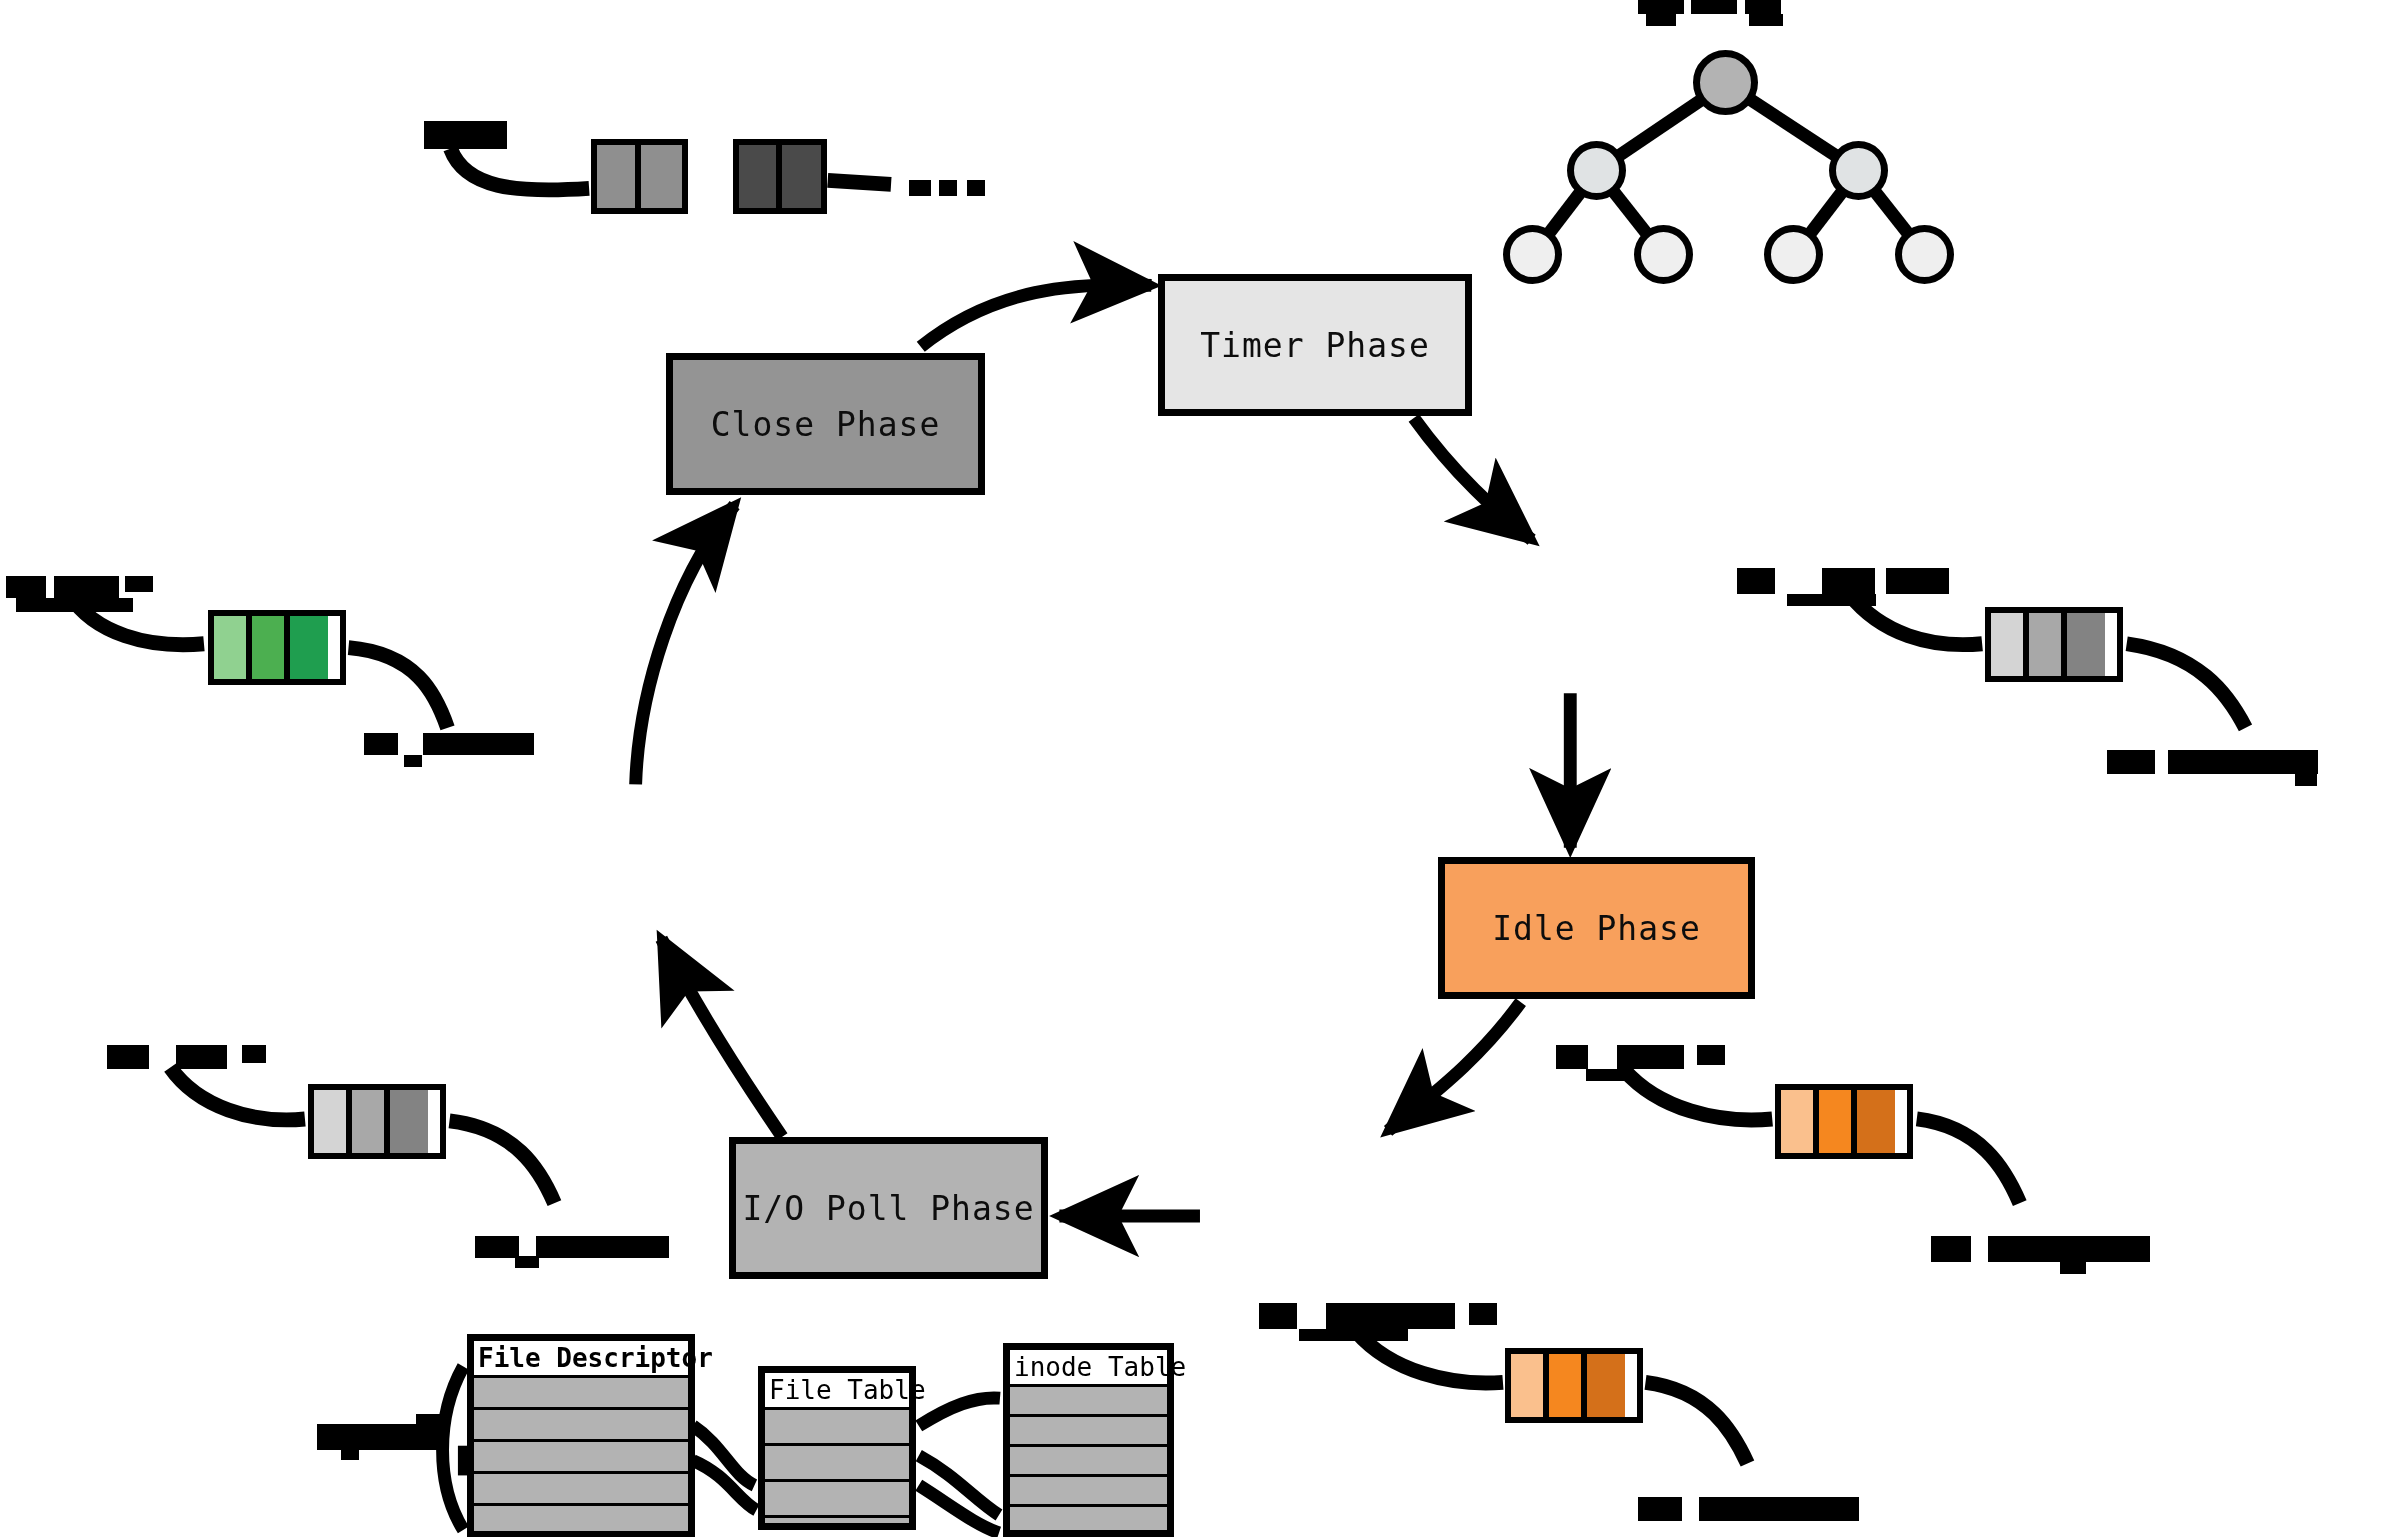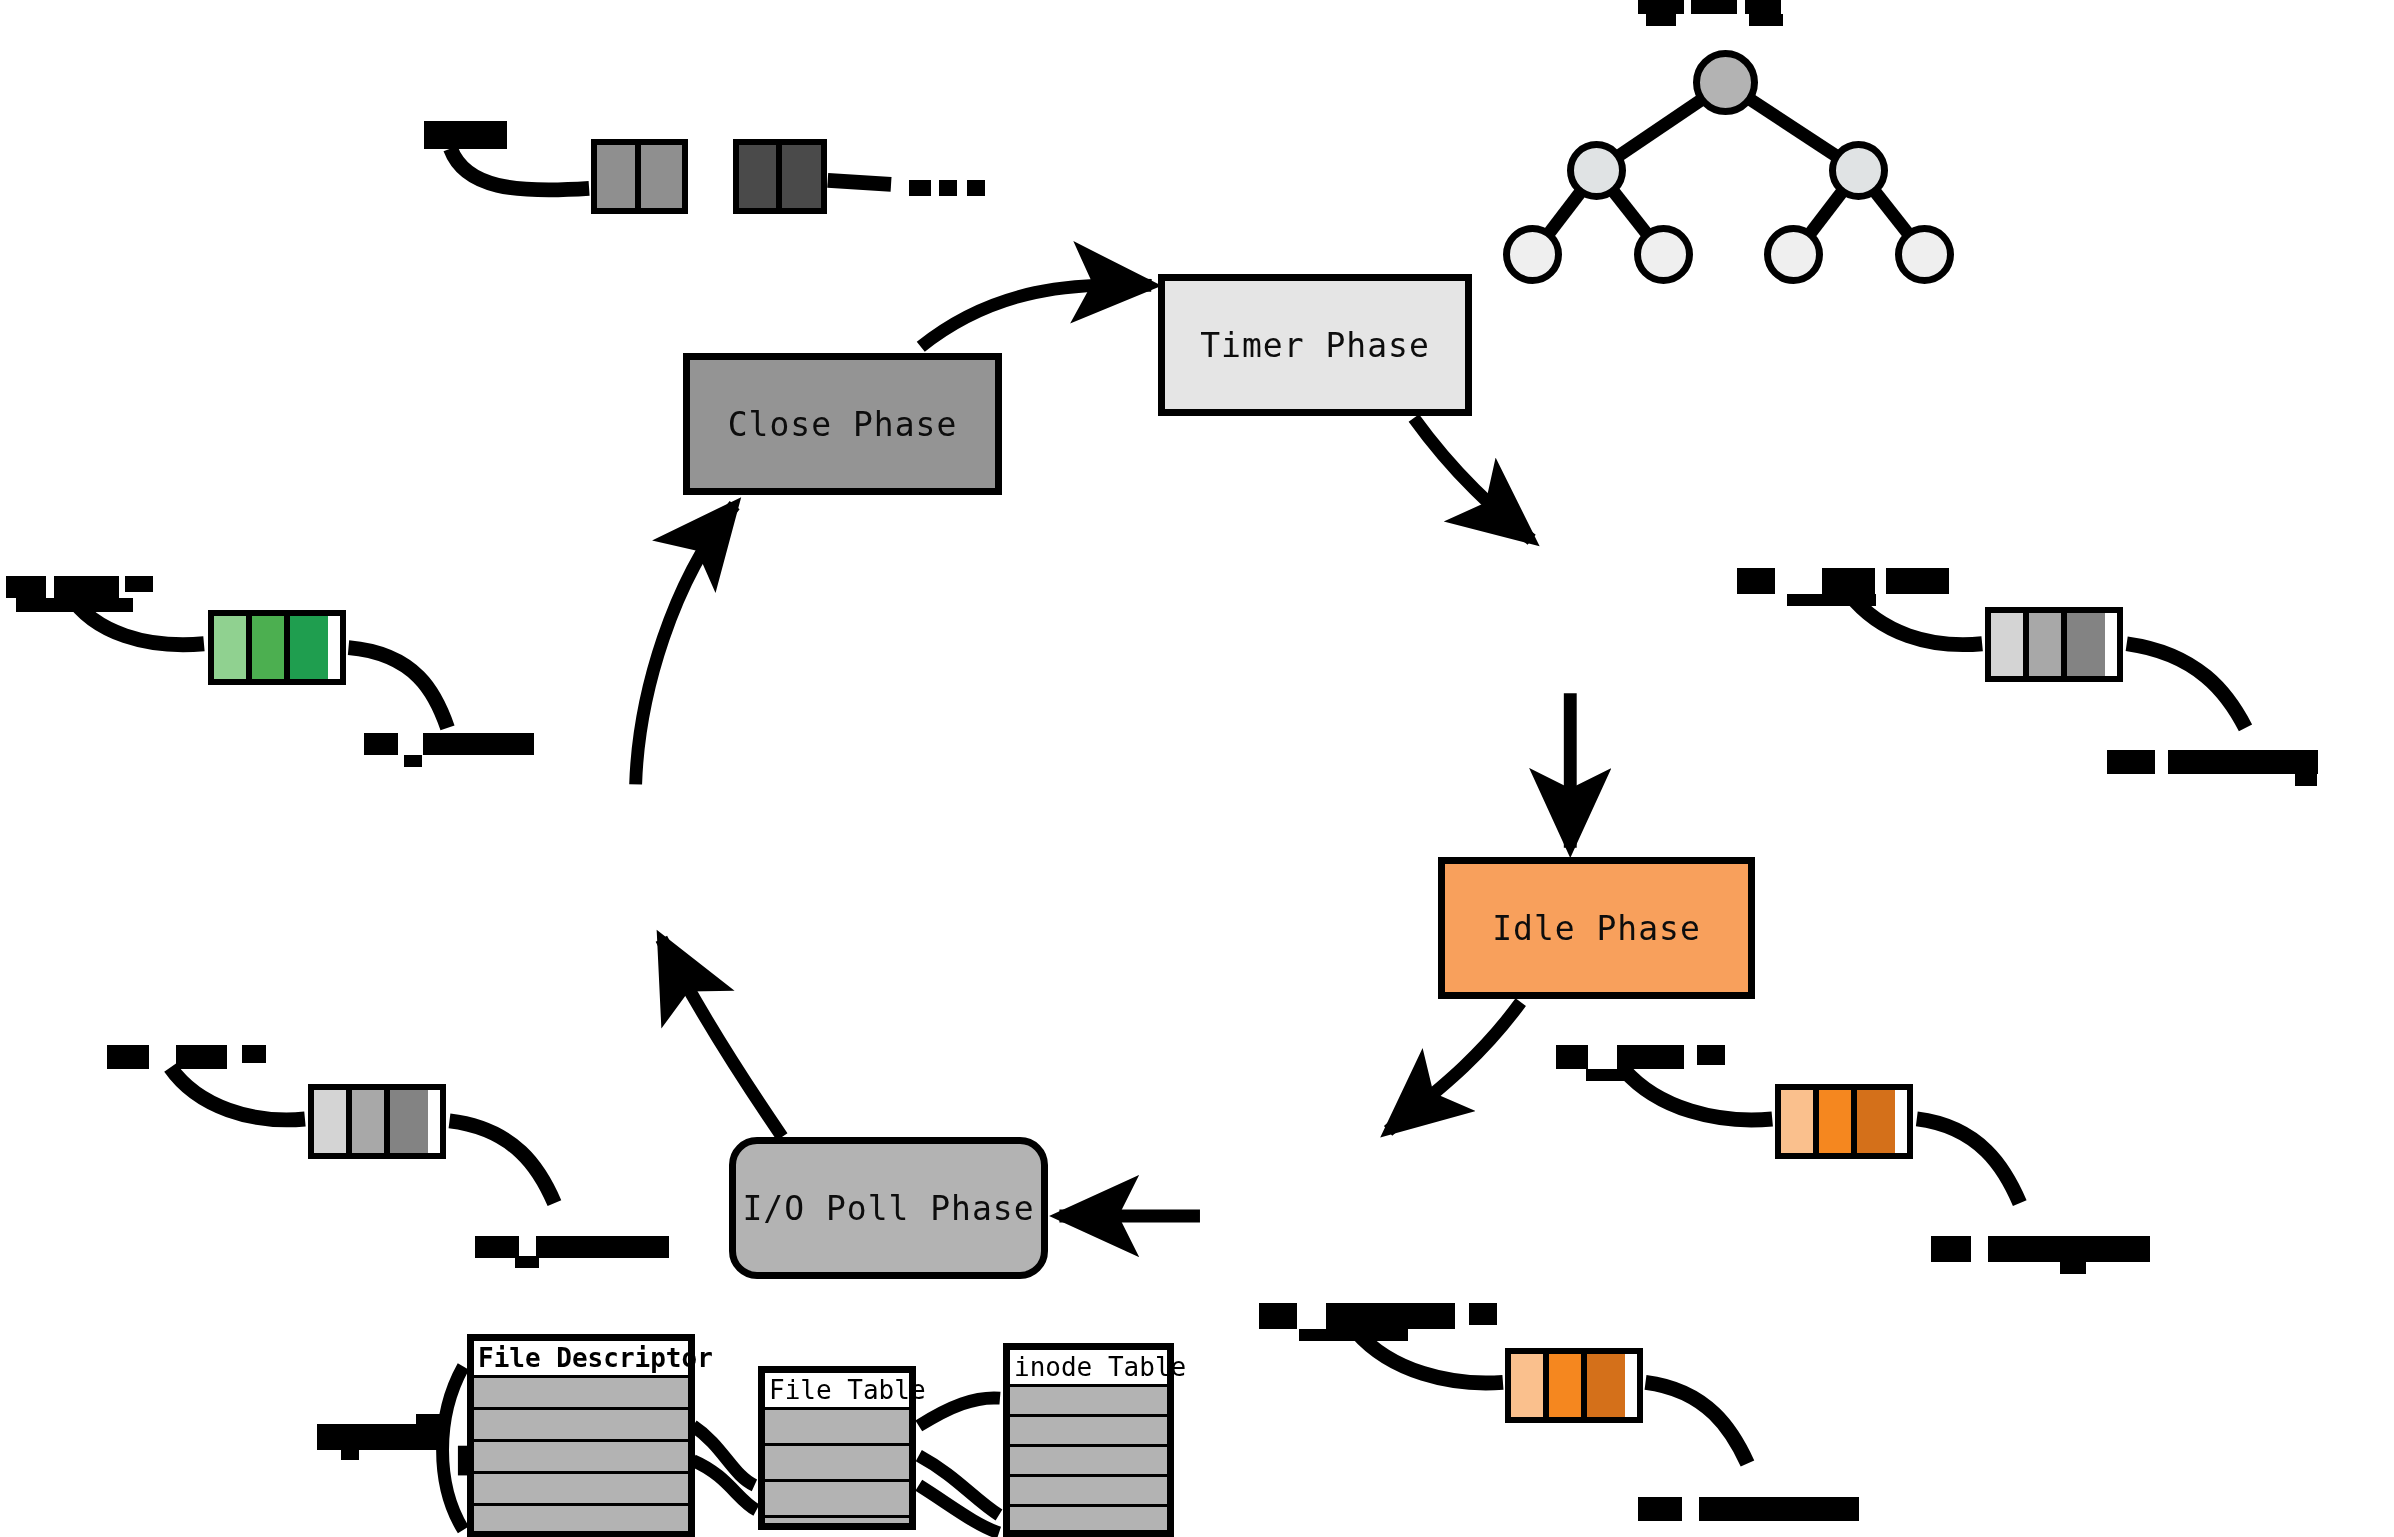--- a/index.html
+++ b/index.html
@@ -66,26 +66,26 @@
   <div class="phase" style="left:1158px;top:274px;width:314px;height:142px;background:#e5e5e5;">
     <span>Timer Phase</span>
   </div>
 
 
   <div class="phase" style="left:1438px;top:857px;width:317px;height:142px;background:#f8a05c;">
     <span>Idle Phase</span>
   </div>
 
 
-  <div class="phase" style="left:729px;top:1137px;width:319px;height:142px;background:#b3b3b3;border-radius:28px;">
+  <div class="phase" style="left:729px;top:1137px;width:319px;height:142px;background:#b3b3b3;">
     <span>I/O Poll Phase</span>
   </div>
 
 
-  <div class="phase" style="left:683px;top:353px;width:319px;height:142px;background:#949494;">
+  <div class="phase" style="left:666px;top:353px;width:319px;height:142px;background:#949494;">
     <span>Close Phase</span>
   </div>
 
   <svg class="ov" viewBox="0 0 2419 1553">
     <g stroke="#000" stroke-width="13" fill="none">
       <path d="M1743 84 L1613 172"></path>
         <path d="M1743 84 L1877 172"></path>
       <path d="M1613 172 L1548 257"></path>
         <path d="M1613 172 L1680 257"></path>
       <path d="M1877 172 L1812 257"></path>

